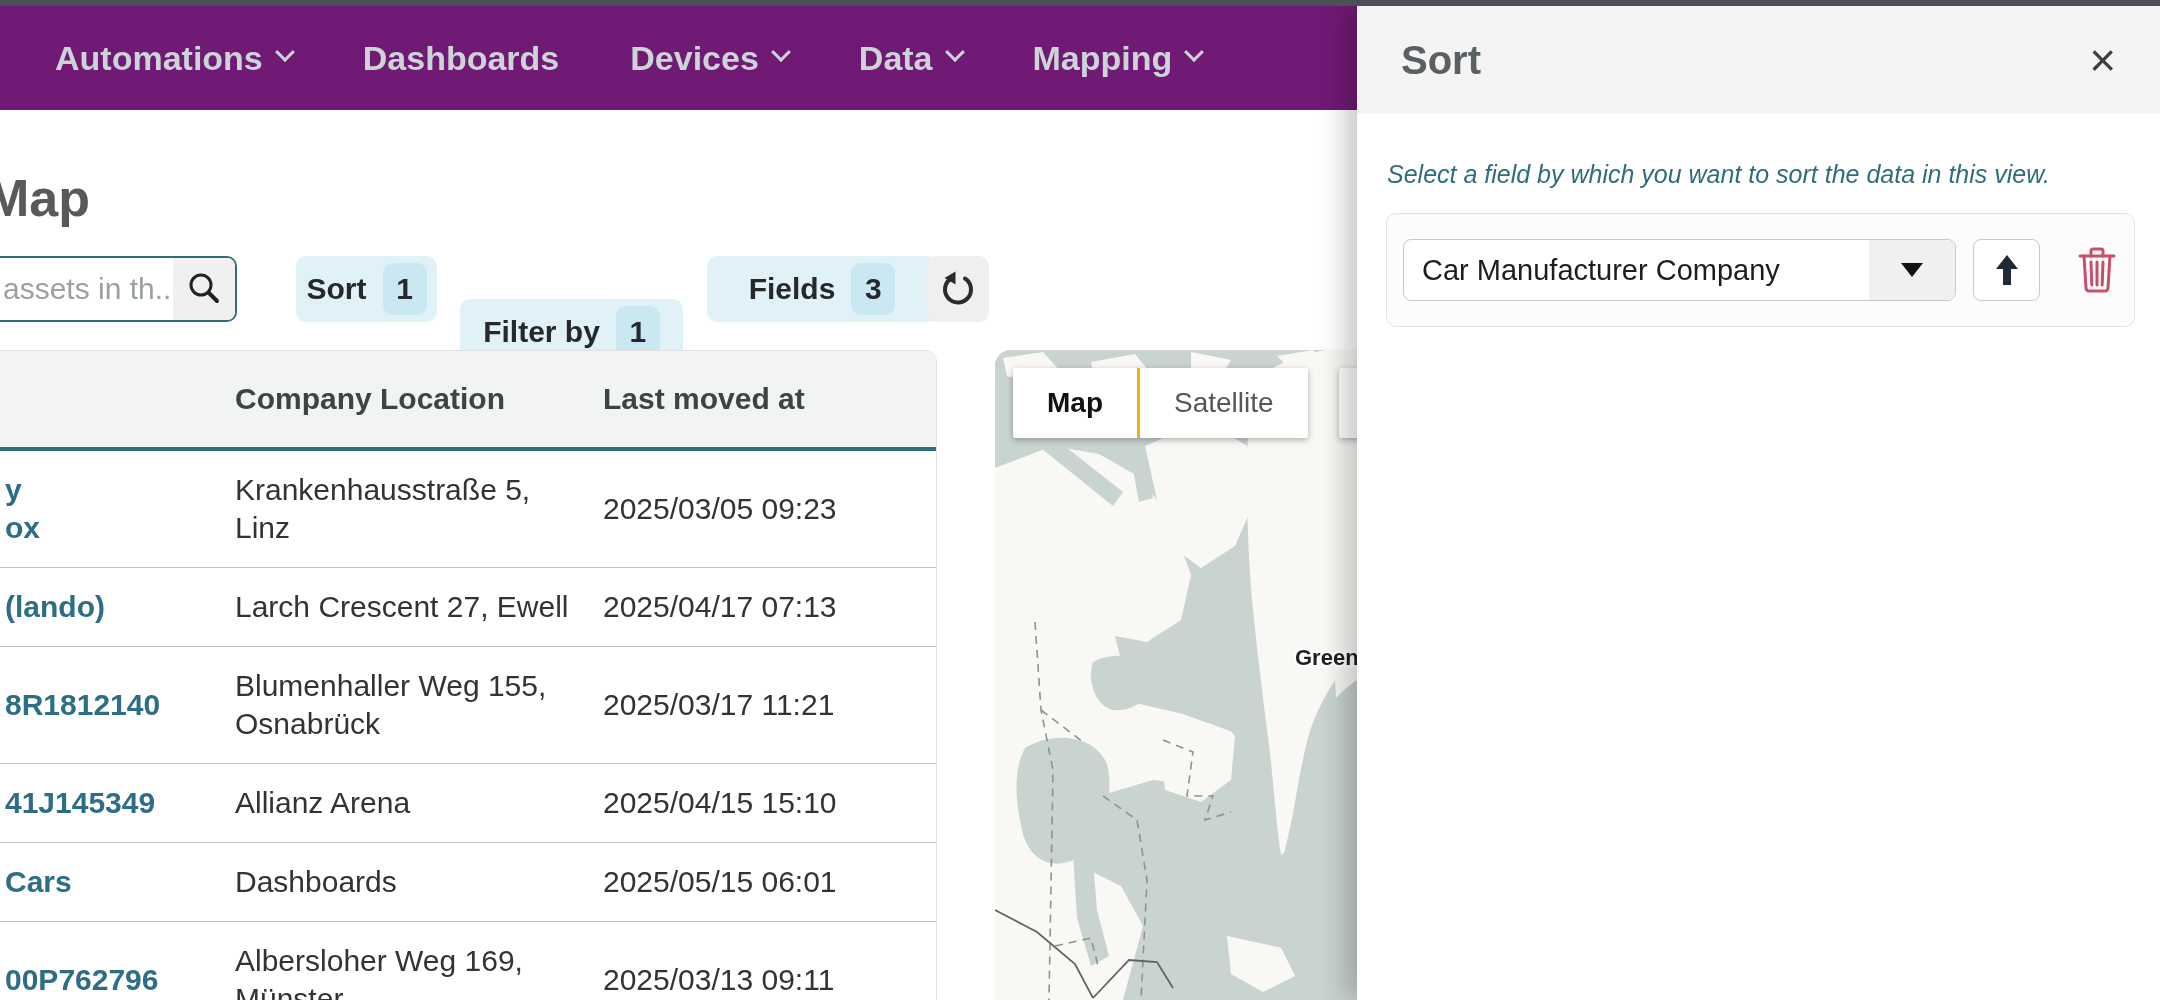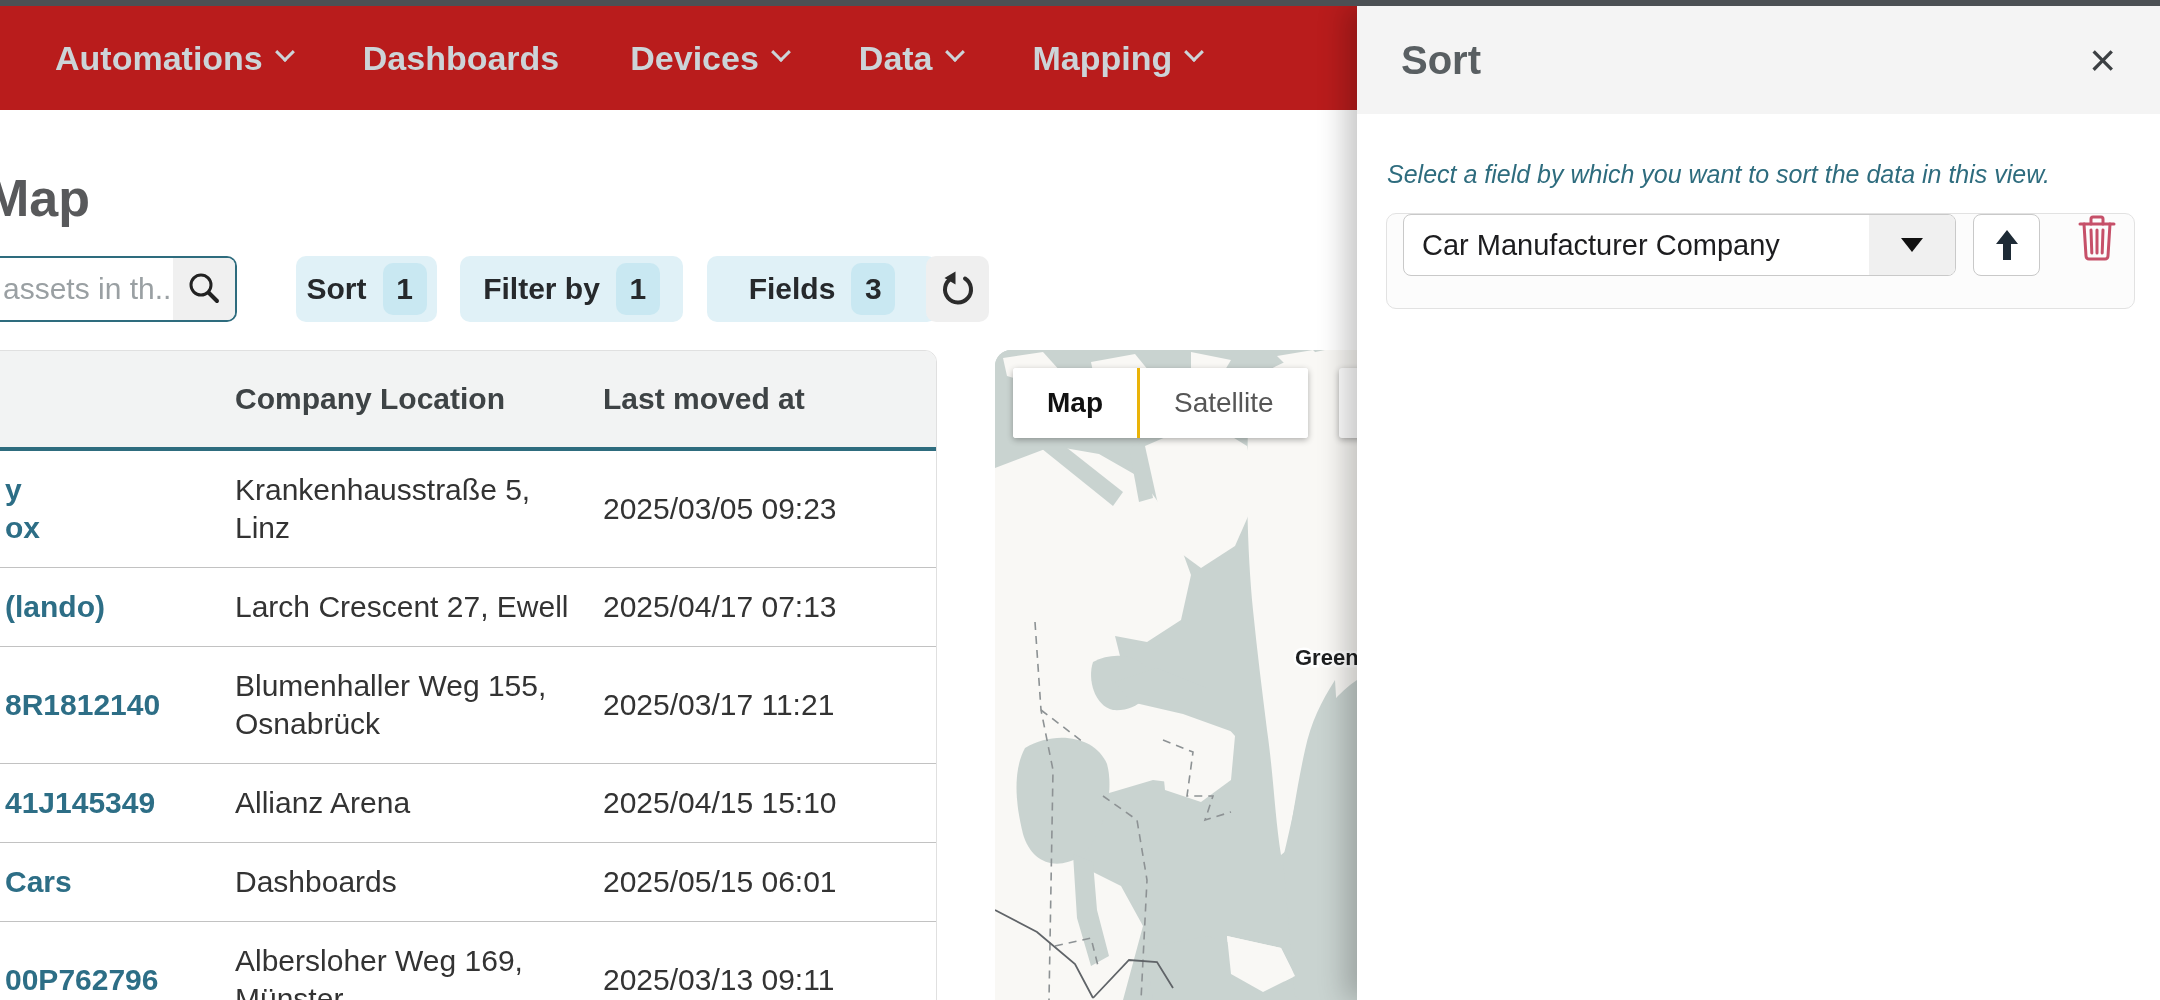--- a/index.html
+++ b/index.html
@@ -3,21 +3,21 @@
 <meta charset="utf-8">
 <style>
   * { margin:0; padding:0; box-sizing:border-box; }
   html,body { width:2160px; height:1000px; overflow:hidden; background:#fff;
     font-family:"Liberation Sans", sans-serif; }
 
   
   .top-strip { position:absolute; left:0; top:0; width:2160px; height:6px; background:#4c5054; z-index:60; }
 
   
-  .navbar { position:absolute; left:0; top:6px; width:2160px; height:104px; background:#b91c1c;
+  .navbar { position:absolute; left:0; top:6px; width:2160px; height:104px; background:#701a75;
     display:flex; align-items:center; padding-left:55px; gap:71px; z-index:5; }
   .nav-item { display:flex; align-items:center; gap:15px; color:#ccd4d8; font-size:34px; font-weight:700; cursor:pointer; }
   .chev { width:14px; height:14px; border-right:3.5px solid #ccd4d8; border-bottom:3.5px solid #ccd4d8;
     transform:rotate(45deg) translate(-2px,-2px); margin-top:-6px; }
 
   
   .page-title { position:absolute; left:-14px; top:168px; font-size:52px; font-weight:700; color:#58595b; }
 
   
   .toolbar { position:absolute; left:0; top:256px; height:66px; }
@@ -26,21 +26,21 @@
   .search-input { flex:1; border:none; outline:none; font-size:30px; color:#333; padding-left:3px;
     font-family:"Liberation Sans", sans-serif; min-width:0; }
   .search-input::placeholder { color:#9aa0a3; }
   .search-btn { width:62px; background:#f0f0f0; display:flex; align-items:center; justify-content:center; border:none; cursor:pointer; }
   .pill-btn { position:absolute; top:0; height:66px; background:#e0f1f7; border:none; border-radius:10px;
     display:flex; align-items:center; justify-content:center; gap:16px; font-size:30px; font-weight:700;
     color:#26292c; cursor:pointer; font-family:"Liberation Sans", sans-serif; }
   .pill-badge { background:#c9e8f2; border-radius:10px; min-width:44px; height:52px; display:flex;
     align-items:center; justify-content:center; padding:0 10px; font-weight:700; }
   .btn-sort   { left:296px; width:141px; }
-  .btn-filter { left:460px; width:223px; }
+  .btn-filter { left:460px; width:223px;margin-top:43px; }
   .btn-fields { left:707px; width:230px; }
   .btn-refresh{ position:absolute; left:926px; top:0; width:63px; height:66px; background:#efefef;
     border:none; border-radius:10px; display:flex; align-items:center; justify-content:center; cursor:pointer; }
 
   
   .table-card { position:absolute; left:-262px; top:350px; width:1199px; background:#fff;
     border:1px solid #e0e0e0; border-radius:0 12px 0 0; overflow:hidden; }
   table { border-collapse:collapse; width:100%; table-layout:fixed; }
   col.c1 { width:480px; } col.c2 { width:368px; } col.c3 { width:351px; }
   thead th { background:#f2f3f3; text-align:left; font-size:30px; font-weight:700; color:#3e4345;
@@ -65,22 +65,22 @@
     border-radius:3px; box-shadow:0 2px 6px rgba(0,0,0,.3); z-index:3; }
 
   
   .side-panel { position:absolute; left:1357px; top:6px; width:803px; height:994px; background:#fff;
     box-shadow:-12px 0 26px rgba(0,0,0,.22); z-index:50; }
   .panel-header { height:108px; background:#f4f4f4; display:flex; align-items:center;
     justify-content:space-between; padding:0 44px; }
   .panel-title { font-size:40px; font-weight:700; color:#595f62; }
   .panel-close { border:none; background:none; font-size:46px; line-height:40px; color:#3c4043; cursor:pointer; }
   .panel-helper { margin:46px 44px 0 30px; font-size:25px; color:#2e6c7e;font-style:italic; }
-  .sort-row { position:absolute; left:29px; top:207px; width:749px; height:96px; background:#fcfcfc;
-    border:1px solid #e2e2e2; border-radius:10px; display:flex; align-items:flex-start; padding:0 16px; }
+  .sort-row { position:absolute; left:29px; top:207px; width:749px; height:114px; background:#fcfcfc;
+    border:1px solid #e2e2e2; border-radius:10px; display:flex; align-items:center; padding:0 16px; }
   .field-select { position:relative; width:556px; height:62px; background:#fff; border:1px solid #c9c9c9;
     border-radius:8px; display:flex; align-items:center; cursor:pointer; overflow:hidden; }
   .field-select-value { font-size:29px; color:#1d1d1f; padding-left:18px; flex:1; white-space:nowrap; }
   .field-select-caretzone { width:86px; align-self:stretch; background:#f0f0f0; display:flex;
     align-items:center; justify-content:center; }
   .caret-down { width:0; height:0; border-left:11px solid transparent; border-right:11px solid transparent;
     border-top:14px solid #111; }
   .dir-btn { width:67px; height:62px; margin-left:17px; background:#fff; border:1px solid #c9c9c9;
     border-radius:8px; display:flex; align-items:center; justify-content:center; cursor:pointer; }
   .trash-btn { margin-left:36px; border:none; background:none; cursor:pointer; display:flex; align-items:center; }

